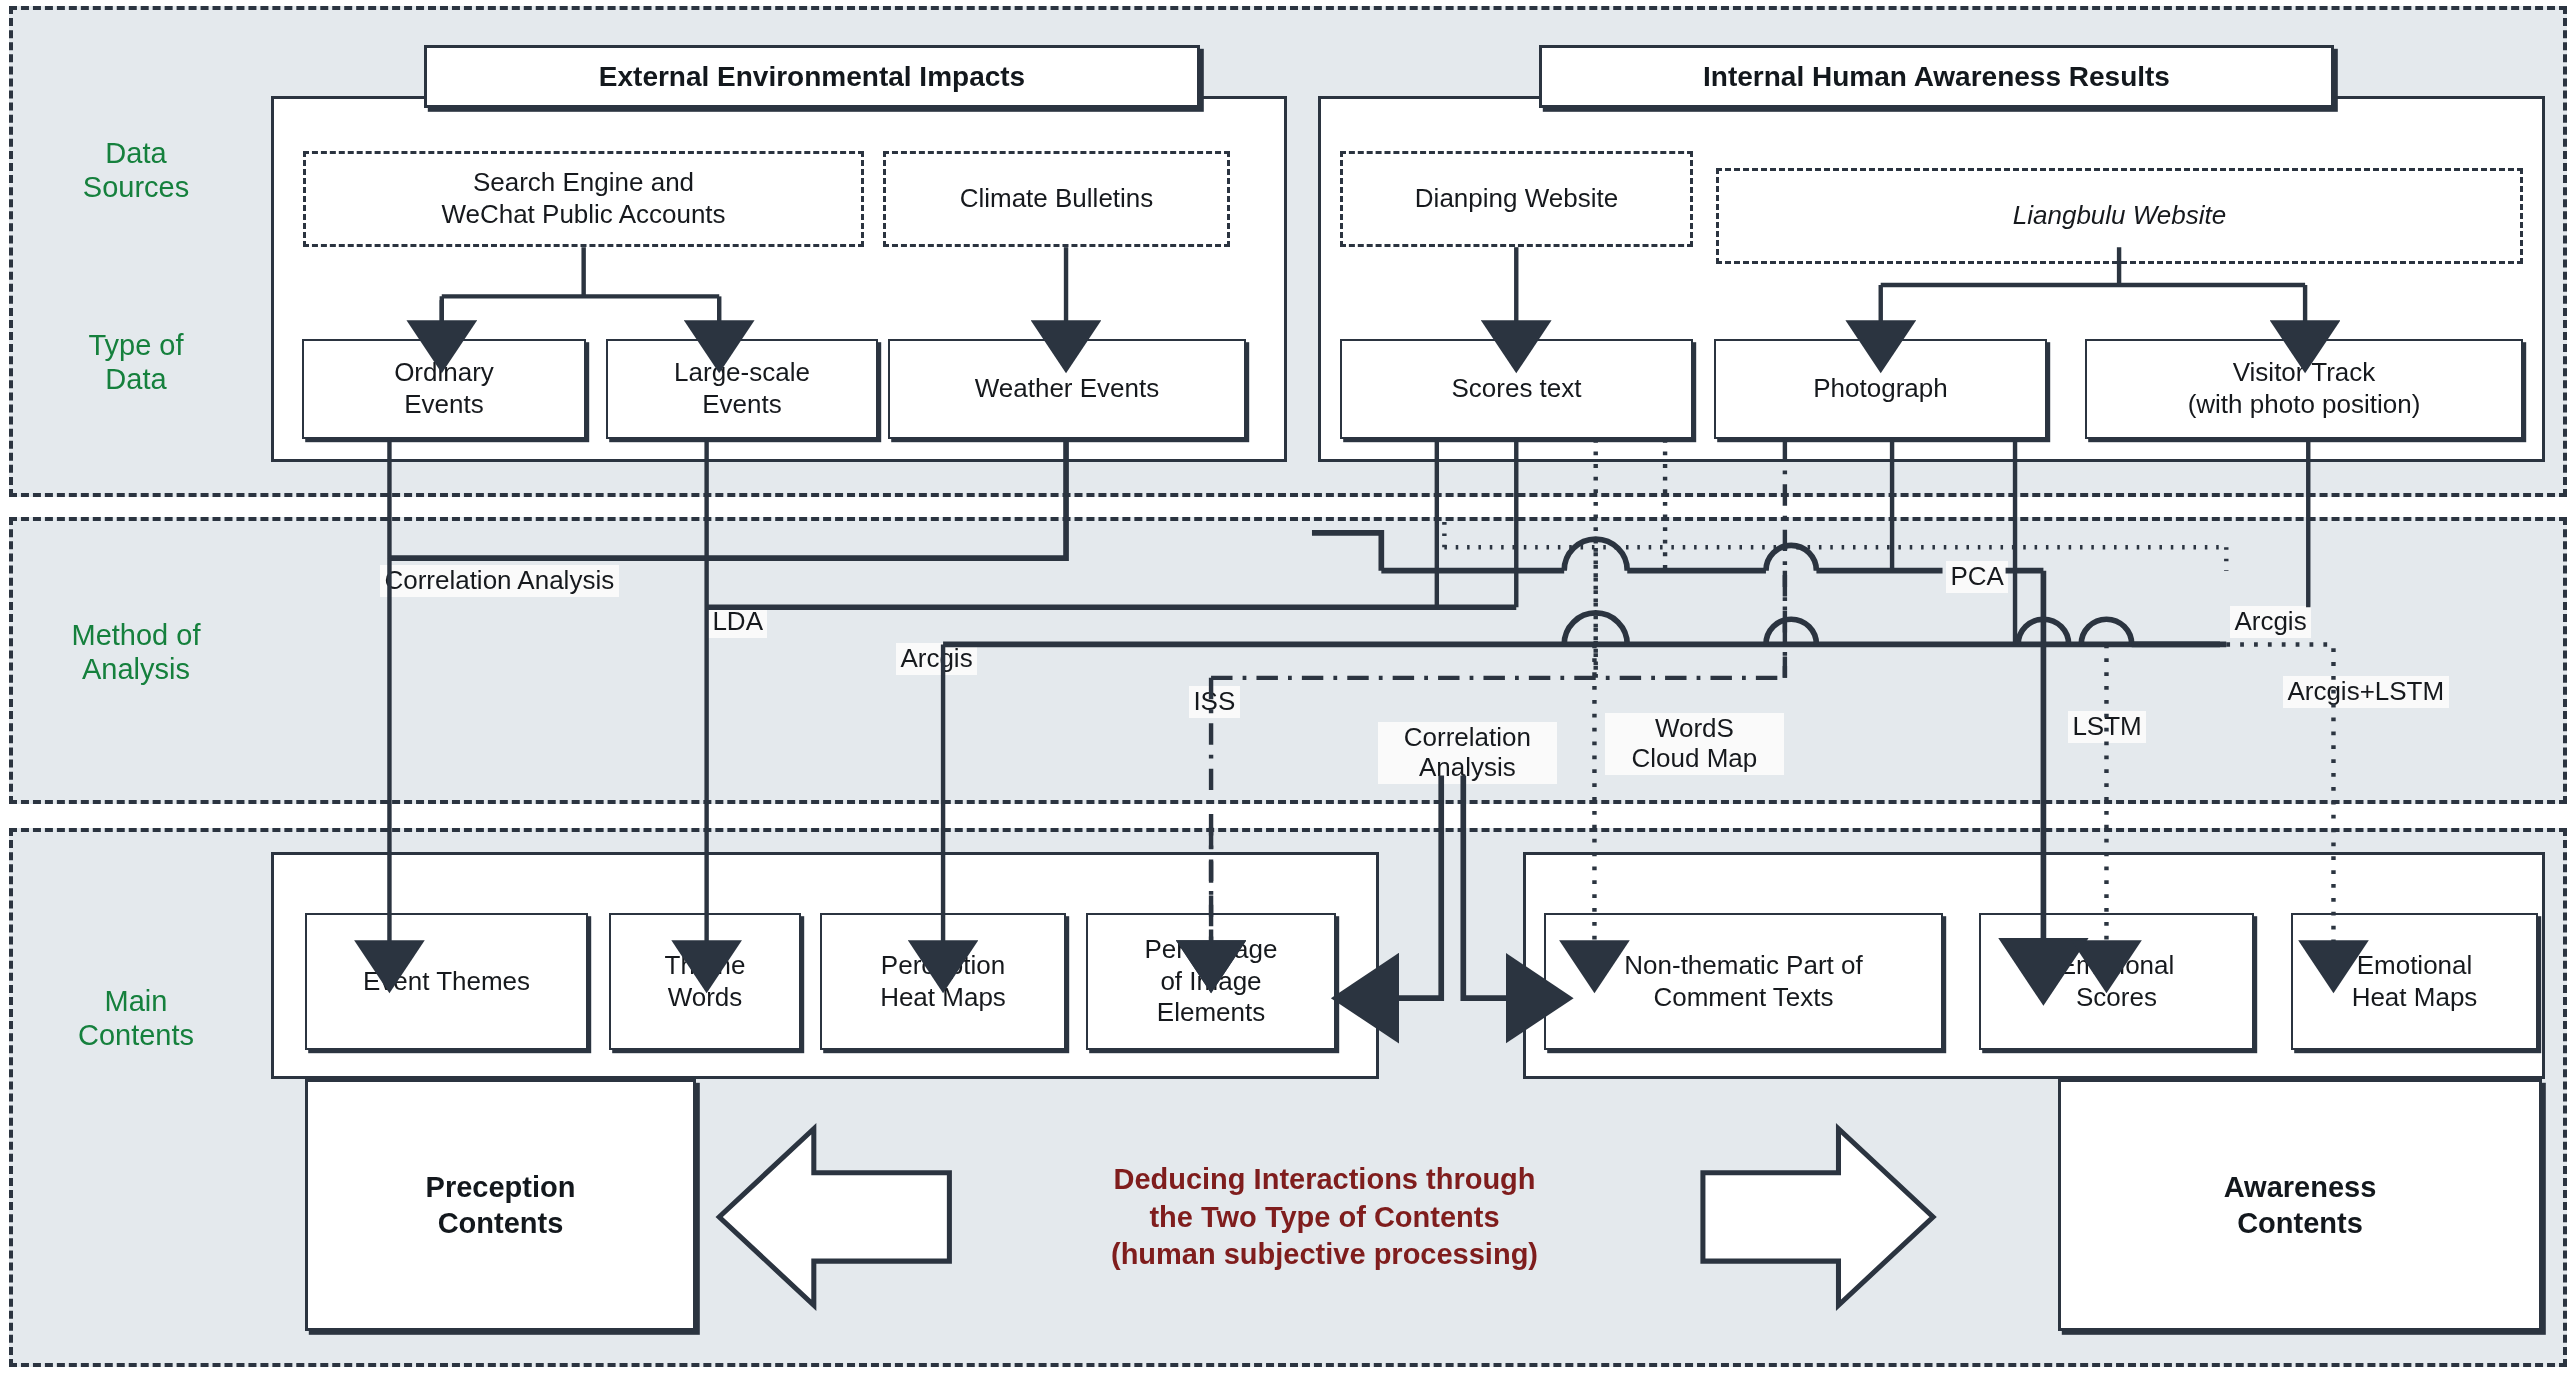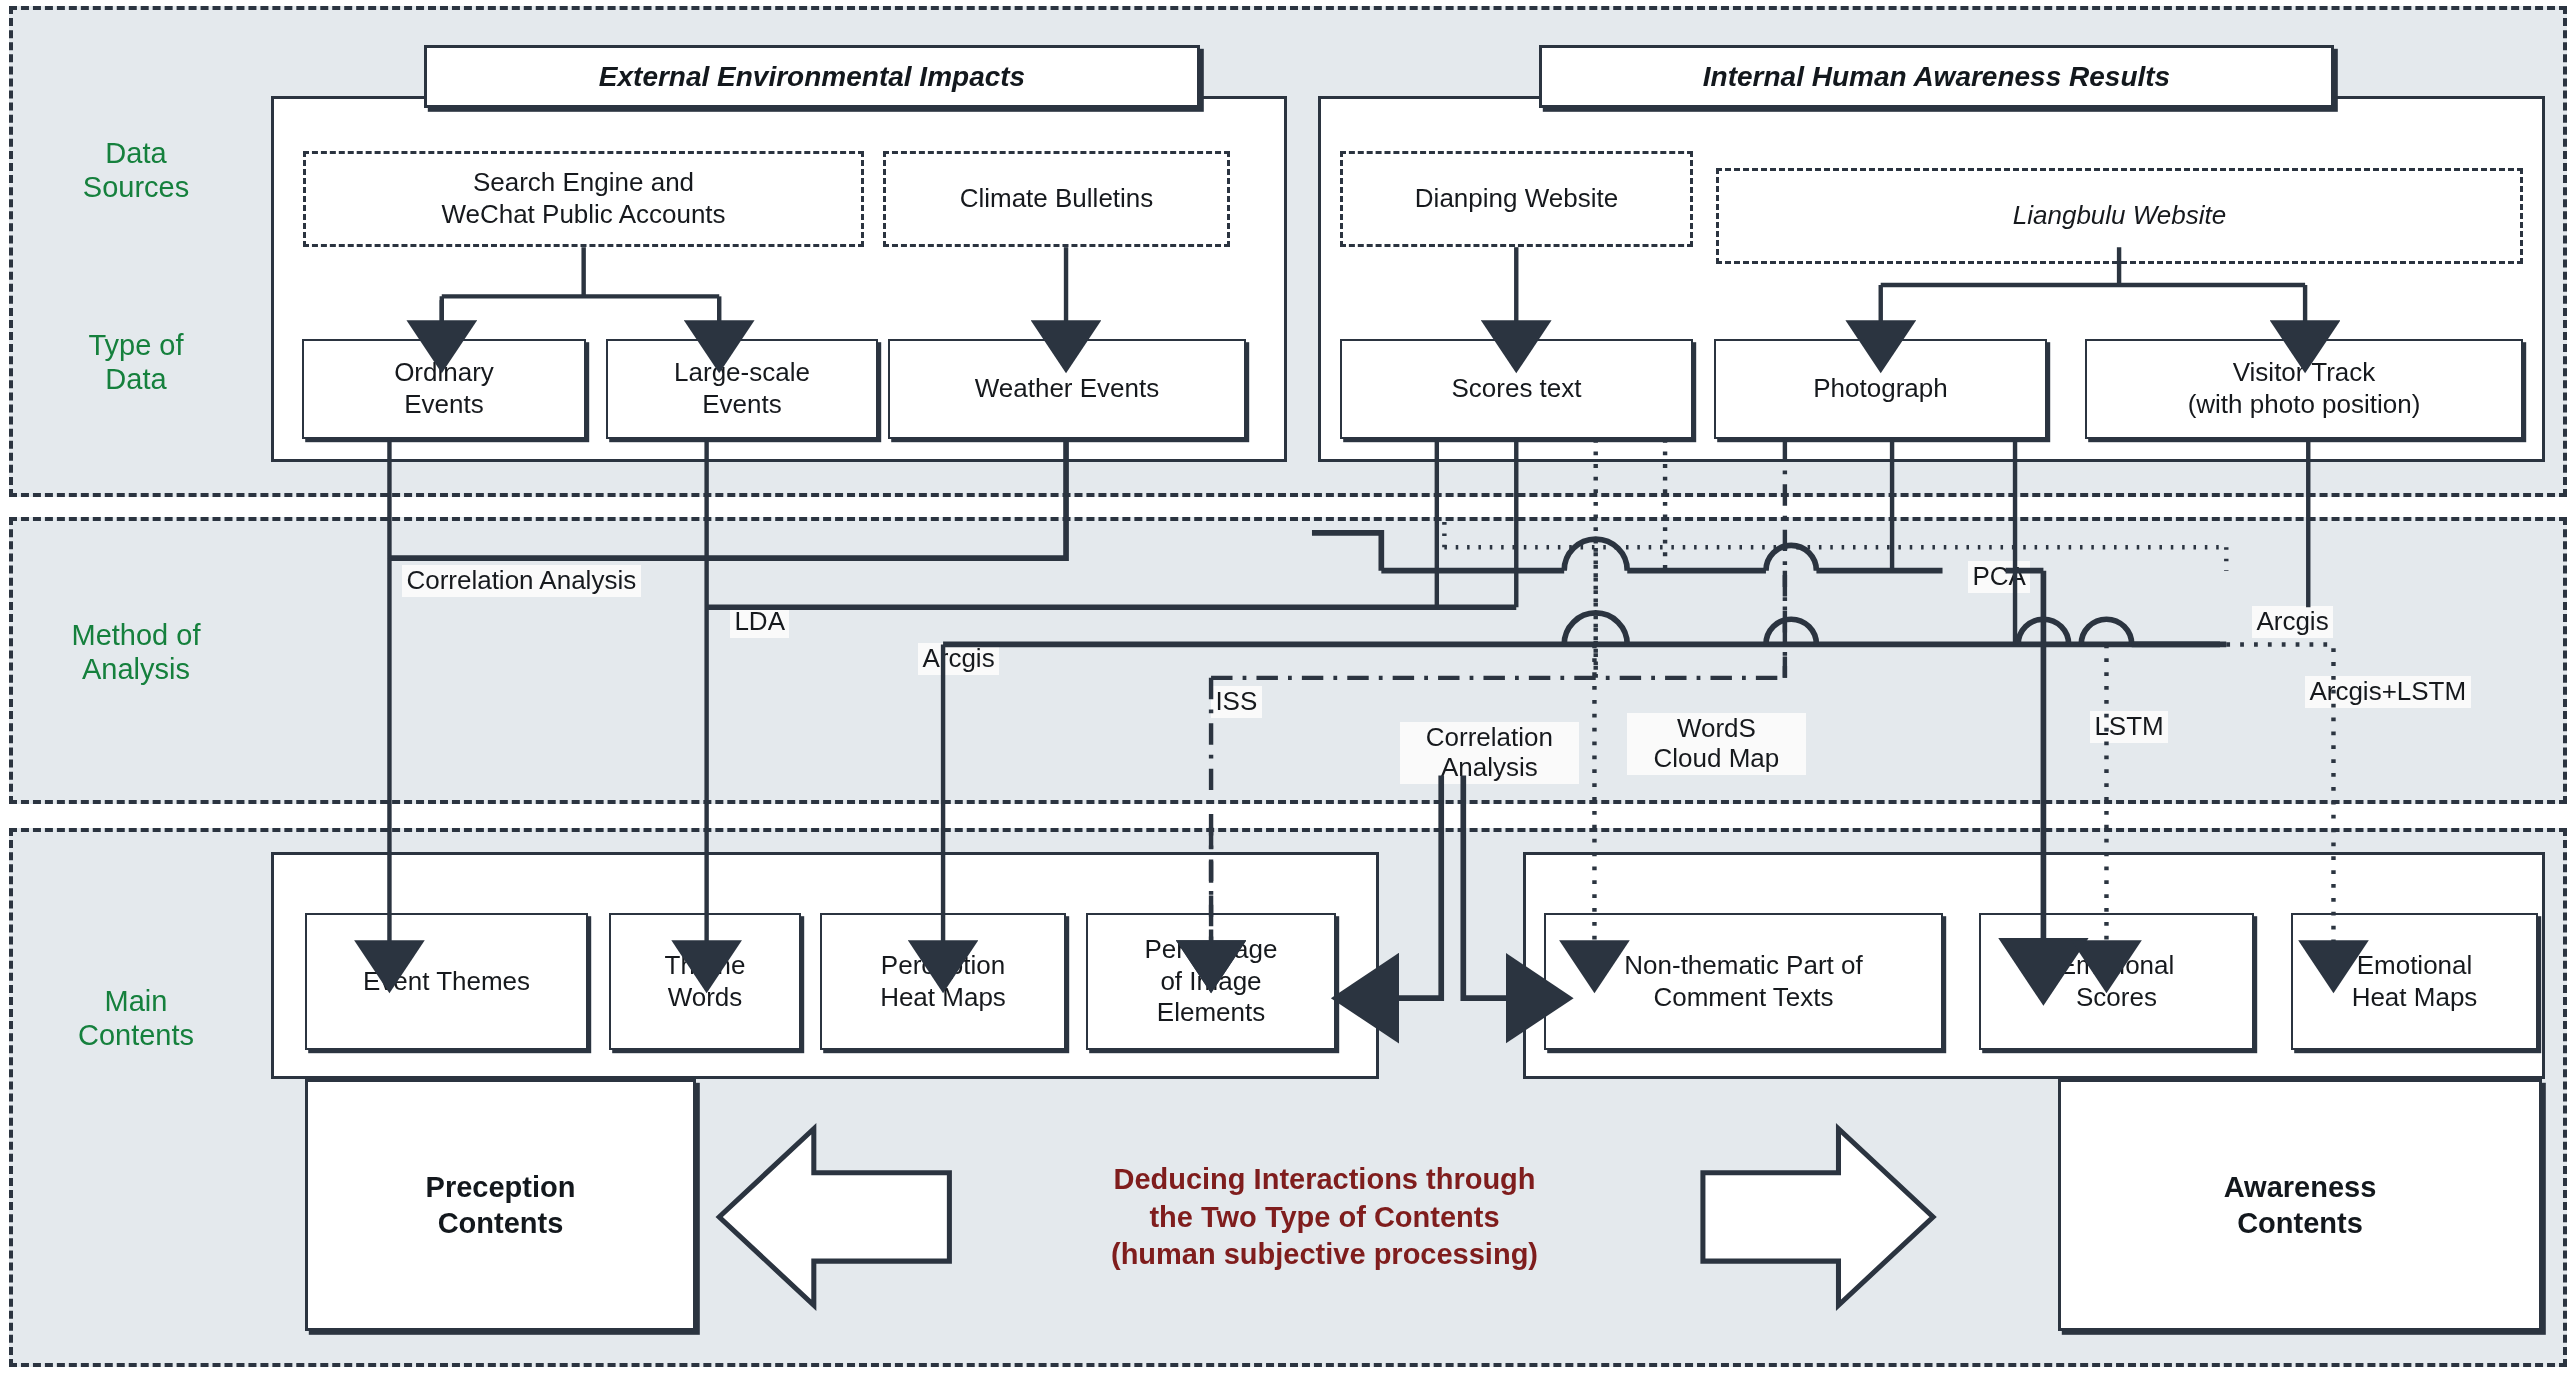--- a/index.html
+++ b/index.html
@@ -6,32 +6,32 @@
   body{font-family:"Liberation Sans", sans-serif;}
   #stage{position:relative;width:2576px;height:1374px;background:#ffffff;overflow:hidden;}
   #wires{position:absolute;left:0;top:0;width:2576px;height:1374px;pointer-events:none;}
 
   .panel{position:absolute;background:#e4e9ed;border:4.4px dashed #2b3440;box-sizing:border-box;}
   .rowlabel{position:absolute;color:#15803d;font-size:29px;line-height:1.18;text-align:center;}
 
   .grpbox{position:absolute;background:#ffffff;border:3.2px solid #2b3440;box-sizing:border-box;}
   .titlebox{position:absolute;background:#ffffff;border:3.2px solid #2b3440;box-sizing:border-box;
             display:flex;align-items:center;justify-content:center;
-            font-weight:bold;font-size:28px;color:#13181d;box-shadow:3.8px 3.8px 0 #2b3440;font-style:italic;}
+            font-weight:bold;font-size:28px;color:#13181d;box-shadow:3.8px 3.8px 0 #2b3440;}
   .dashbox{position:absolute;background:#ffffff;border:3.8px dashed #2b3440;box-sizing:border-box;
            display:flex;align-items:center;justify-content:center;text-align:center;
            font-size:26px;line-height:1.22;color:#16191d;}
   .node{position:absolute;background:#ffffff;border:2.5px solid #2b3440;box-sizing:border-box;
         display:flex;align-items:center;justify-content:center;text-align:center;
         font-size:26px;line-height:1.22;color:#16191d;box-shadow:3.2px 3.2px 0 #2b3440;}
   .bigbox{position:absolute;background:#ffffff;border:3.2px solid #2b3440;box-sizing:border-box;
           display:flex;align-items:center;justify-content:center;text-align:center;
           font-weight:bold;font-size:29px;line-height:1.25;color:#13181d;box-shadow:3.8px 3.8px 0 #2b3440;}
   .mlabel{position:absolute;background:#fafafa;color:#16191d;font-size:26px;line-height:1.15;
-          padding:1.3px 4.4px;text-align:center;white-space:pre-line;margin-left:22px;}
+          padding:1.3px 4.4px;text-align:center;white-space:pre-line;}
   .centertext{position:absolute;text-align:center;font-weight:bold;font-size:29px;line-height:1.3;color:#7f1d1d;}
 </style>
 </head>
 <body>
 
 <div id="stage">
 
   <div class="panel" style="left:8.8px;top:6.3px;width:2558px;height:491px;"></div>
   <div class="panel" style="left:8.8px;top:517px;width:2558px;height:287px;"></div>
   <div class="panel" style="left:8.8px;top:828px;width:2558px;height:539px;"></div>

